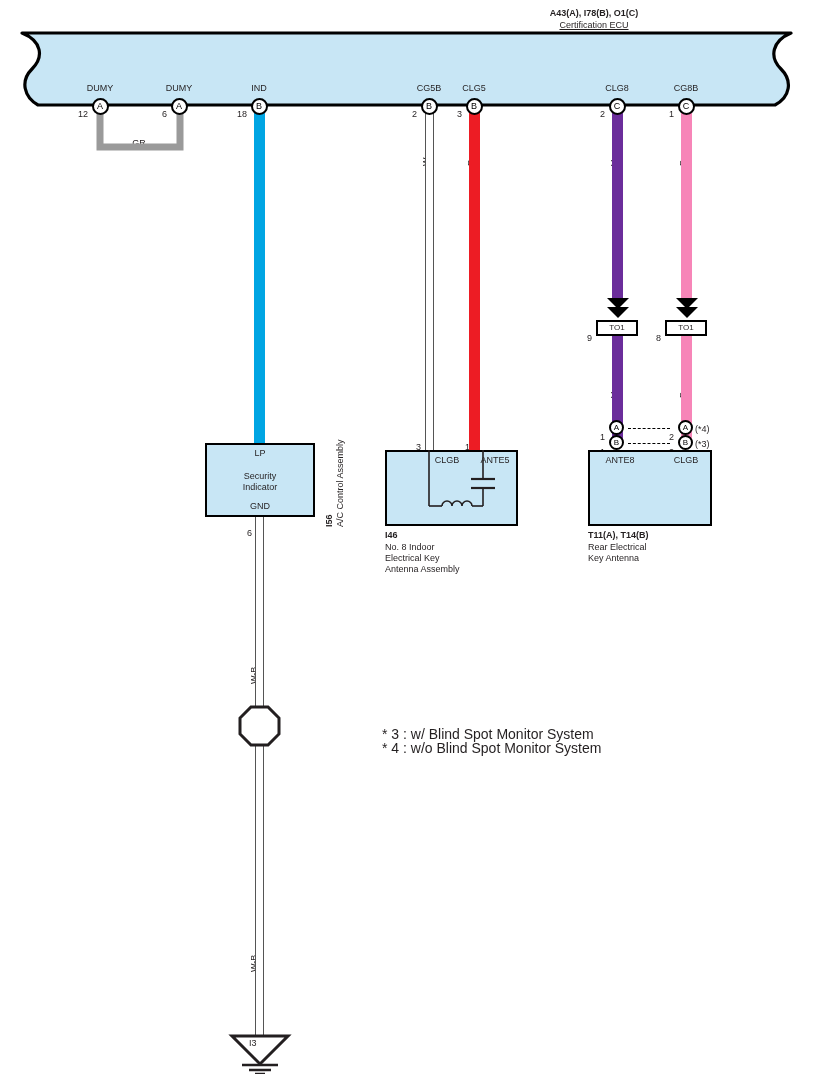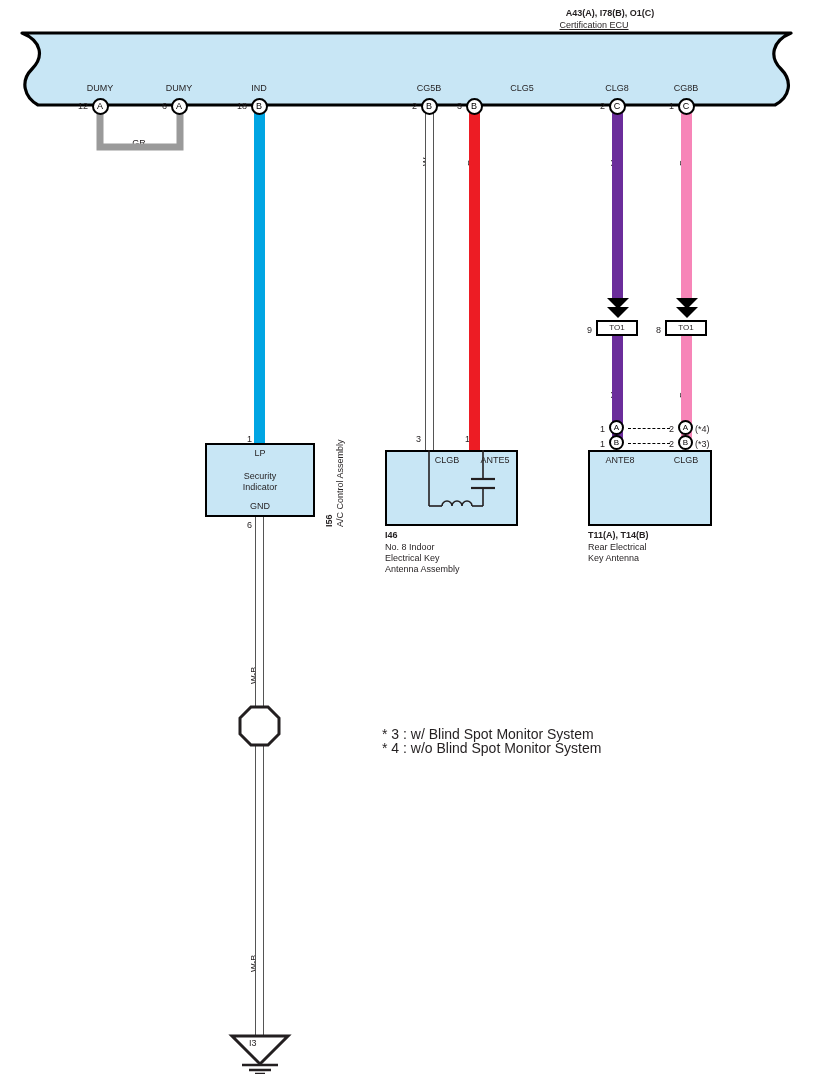--- a/index.html
+++ b/index.html
@@ -22,21 +22,21 @@
   .txt {
     position: absolute;
     font-family: "Liberation Sans", sans-serif;
     font-size: 9px;
     color: #231f20;
     white-space: nowrap;
     line-height: 1.25;
   }
   .txt.b { font-weight: bold; }
   .txt.c { text-align: center; transform: translateX(-50%); }
-  .txt.r { text-align: right; transform: translateX(-100%); }
+  .txt.r { text-align: right; transform: translateX(-100%); margin-top: 8px; }
   .vert {
     position: absolute;
     font-size: 9px;
     white-space: nowrap;
     transform-origin: 0 0;
     transform: rotate(-90deg);
     color: #231f20;
   }
   .vert.b { font-weight: bold; }
 
@@ -91,21 +91,21 @@
     z-index: 4;
   }
 
   .notes { position: absolute; font-size: 14px; line-height: 12px; }
 </style>
 </head>
 <body>
 
 <div id="canvas">
 
-  <div class="txt b c" style="left:594px; top:8px;margin-left:16px;">A43(A), I78(B), O1(C)</div>
+  <div class="txt b c" style="left:594px; top:8px;">A43(A), I78(B), O1(C)</div>
   <div class="txt c" style="left:594px; top:20px;text-decoration:underline;">Certification ECU</div>
 
   <svg id="ecu-banner" class="abs" viewBox="0 0 813 78">
     <path d="M22,2
              C42,10 44,26 32,38
              C20,50 24,66 38,74
              L775,74
              C790,66 793,50 781,38
              C769,26 772,10 791,2
              Z" fill="#c8e6f5" stroke="#000" stroke-width="3.2" stroke-linejoin="round"></path>
@@ -120,21 +120,21 @@
   <div class="pin" style="left:170.5px; top:98px;">A</div>
 
   <div class="txt c" style="left:259px; top:83px;">IND</div>
   <div class="txt r" style="left:247px; top:101px;">18</div>
   <div class="pin" style="left:250.5px; top:98px;">B</div>
 
   <div class="txt c" style="left:429px; top:83px;">CG5B</div>
   <div class="txt r" style="left:417px; top:101px;">2</div>
   <div class="pin" style="left:420.5px; top:98px;">B</div>
 
-  <div class="txt c" style="left:474px; top:83px;margin-left:48px;">CLG5</div>
+  <div class="txt c" style="left:474px; top:83px;">CLG5</div>
   <div class="txt r" style="left:462px; top:101px;">3</div>
   <div class="pin" style="left:465.5px; top:98px;">B</div>
 
   <div class="txt c" style="left:617px; top:83px;">CLG8</div>
   <div class="txt r" style="left:605px; top:101px;">2</div>
   <div class="pin" style="left:608.5px; top:98px;">C</div>
 
   <div class="txt c" style="left:686px; top:83px;">CG8B</div>
   <div class="txt r" style="left:674px; top:101px;">1</div>
   <div class="pin" style="left:677.5px; top:98px;">C</div>

